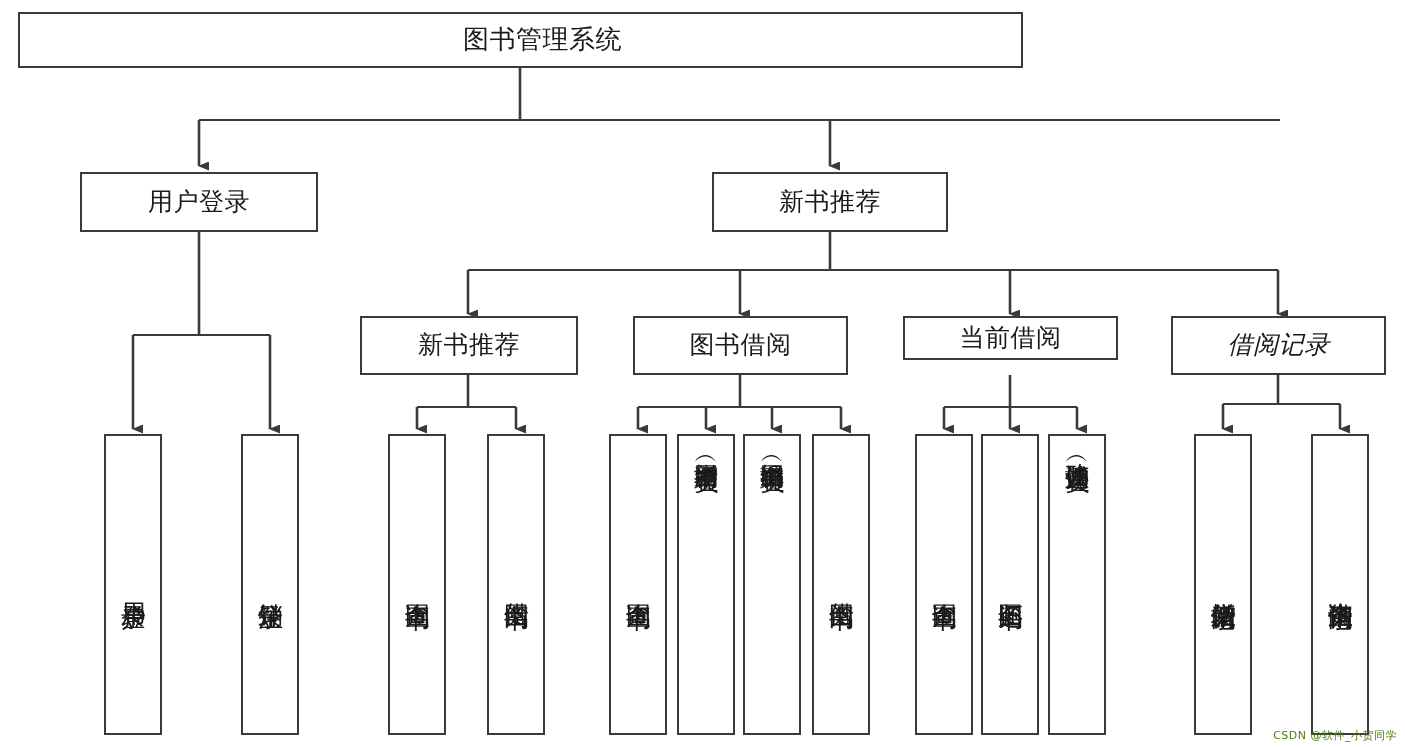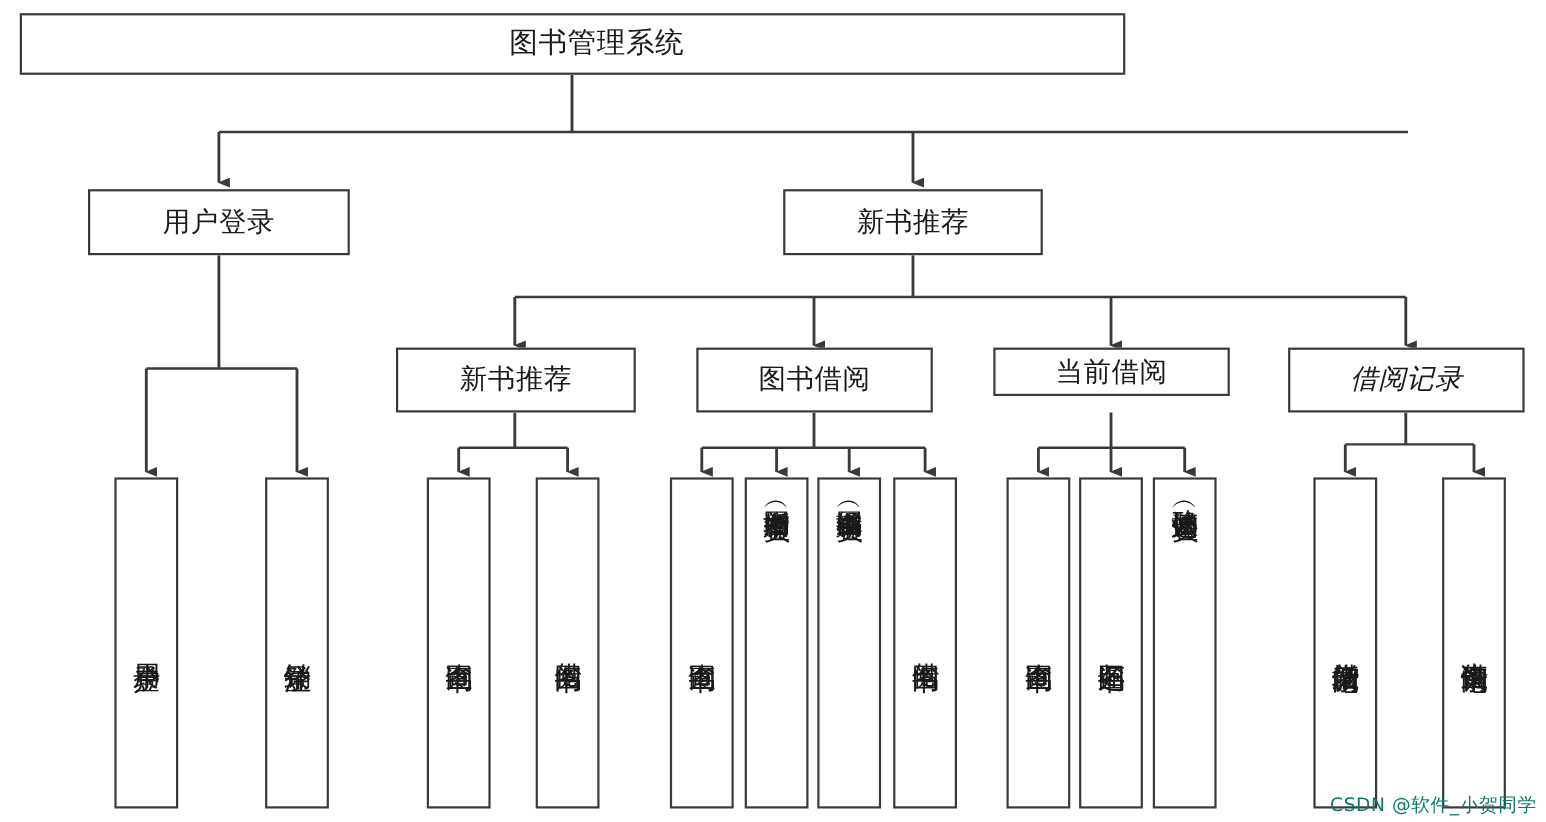--- a/index.html
+++ b/index.html
@@ -70,22 +70,22 @@
     padding-top: 8px;
   }
   .node.vert.long .node-label {
     font-size: 24px;
     line-height: 1.1;
   }
   #watermark {
     position: absolute;
     right: 8px;
     bottom: 4px;
-    font-size: 17px;
-    color: #0f766e;
+    font-size: 11px;
+    color: #4d7c0f;
     letter-spacing: 0.5px;
     white-space: nowrap;
     user-select: none;
   }
 </style>
 </head>
 <body>
 
 <div id="diagram-root">
 

